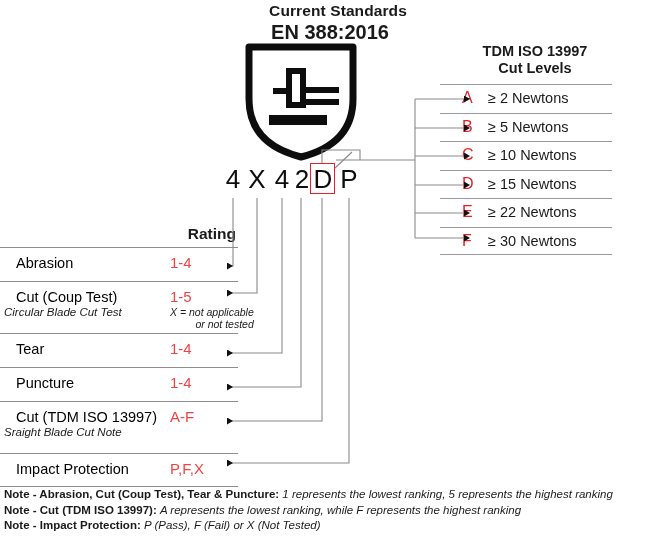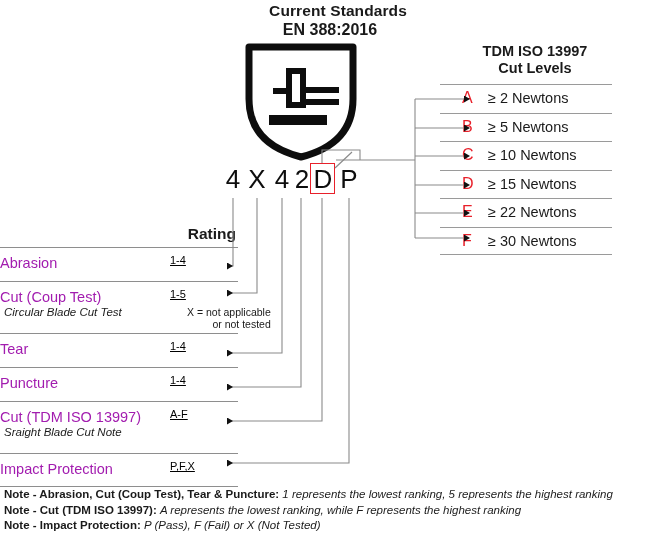--- a/index.html
+++ b/index.html
@@ -23,21 +23,21 @@
     left: 0; top: 2px; width: 660px;
     text-align: center;
     font-size: 15.5px;
     font-weight: bold;
     letter-spacing: .1px;
     padding-left: 16px;
   }
   #hdr-en {
     left: 0; top: 21px; width: 660px;
     text-align: center;
-    font-size: 16px;
+    font-size: 20px;
     font-weight: bold;
   }
 
   
   #shield-wrap { left: 241px; top: 43px; width: 120px; height: 118px; }
   #shield-wrap svg { display: block; }
 
   
   .codechar {
     top: 164px;
@@ -68,35 +68,35 @@
   }
   #rating-table { left: 0; top: 247px; width: 238px; }
   .rrow {
     position: relative;
     border-top: 1.2px solid #8e8e8e;
     height: 34px;
   }
   .rrow.tall { height: 52px; text-align: right; }
   .rrow:last-child { border-bottom: 1.2px solid #8e8e8e; padding-left: 40px; }
   .rlabel {
-    position: absolute; left: 0; top: 7px;
-    font-size: 14.5px; color: #a21caf; white-space: nowrap;
+    position: absolute; left: 16px; top: 7px;
+    font-size: 14.5px; color: #000000; white-space: nowrap;
   }
   .rsub {
     position: absolute; left: 4px; top: 24px;
     font-size: 11.5px; font-style: italic; color: #1a1a1a; white-space: nowrap;
   }
   .rvalue {
     position: absolute; left: 170px; top: 6px;
-    font-size: 11px; color: #000000; white-space: nowrap; text-decoration: underline;
+    font-size: 15px; color: #ef4444; white-space: nowrap;
   }
   .rnote {
     position: absolute; left: 170px; top: 24px;
-    font-size: 10.5px; color: #1a1a1a;
-    line-height: 12px; white-space: nowrap; margin-left: 17px;
+    font-size: 10.5px; font-style: italic; color: #1a1a1a;
+    line-height: 12px; white-space: nowrap;
   }
 
   
   #cut-title {
     left: 430px; top: 43px; width: 210px;
     text-align: center; font-size: 14.5px; font-weight: bold; line-height: 17px;
   }
   #cut-table { left: 440px; top: 84px; width: 172px; }
   .crow {
     position: relative;

